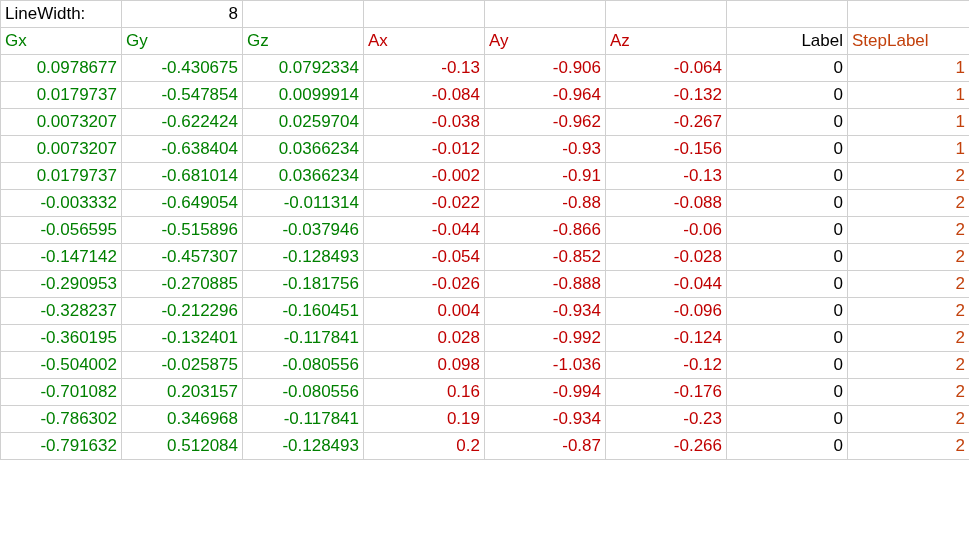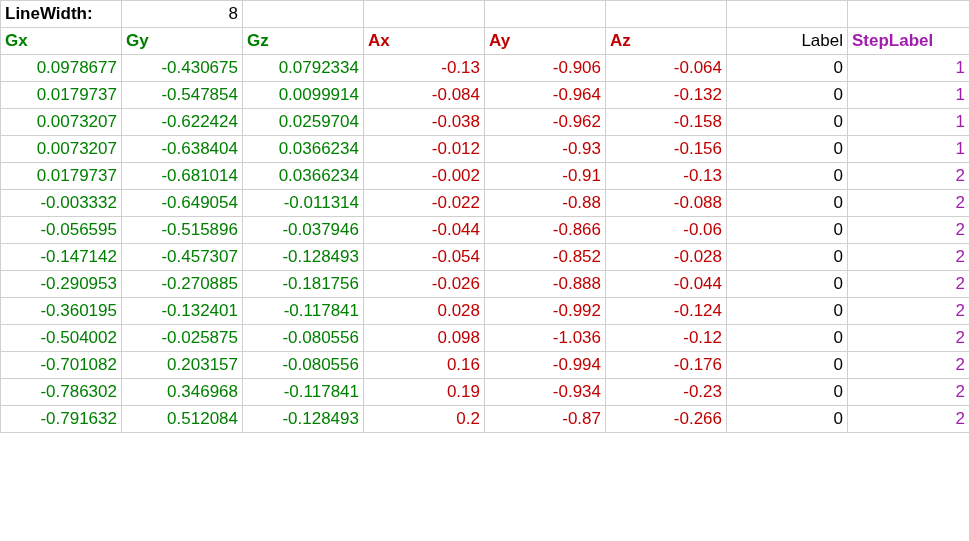--- a/index.html
+++ b/index.html
@@ -15,26 +15,26 @@
     width: 969px;
     table-layout: fixed;
   }
   td {
     border: 1px solid #d0d0d0;
     padding: 3px 4px 3px 4px;
     height: 27px;
     overflow: hidden;
     white-space: nowrap;
   }
-  .hdr-left { text-align: left; font-weight: bold; }
+  .hdr-left { text-align: left; }
   .hdr-right { text-align: right; padding-left: 45px; }
   .num { text-align: right; font-family: Arial, sans-serif; }
   .green { color: #008000; margin-left: 14px; }
   .red { color: #c00000; margin-top: 36px; }
-  .purple { color: #a21caf; margin-left: 34px; }
+  .purple { color: #c2410c; margin-left: 34px; }
   .black { color: #000; }
   col.c1 { width: 121px; }
   col.c2 { width: 121px; }
   col.c3 { width: 121px; }
   col.c4 { width: 121px; }
   col.c5 { width: 121px; }
   col.c6 { width: 121px; }
   col.c7 { width: 121px; }
   col.c8 { width: 122px; }
 </style>
@@ -92,21 +92,21 @@
         <td class="num red">-0.132</td>
         <td class="num black">0</td>
         <td class="num purple">1</td>
       </tr>
       <tr>
         <td class="num green">0.0073207</td>
         <td class="num green">-0.622424</td>
         <td class="num green">0.0259704</td>
         <td class="num red">-0.038</td>
         <td class="num red">-0.962</td>
-        <td class="num red">-0.158</td>
+        <td class="num red">-0.267</td>
         <td class="num black">0</td>
         <td class="num purple">1</td>
       </tr>
       <tr>
         <td class="num green">0.0073207</td>
         <td class="num green">-0.638404</td>
         <td class="num green">0.0366234</td>
         <td class="num red">-0.012</td>
         <td class="num red">-0.93</td>
         <td class="num red">-0.156</td>
@@ -157,20 +157,30 @@
         <td class="num green">-0.290953</td>
         <td class="num green">-0.270885</td>
         <td class="num green">-0.181756</td>
         <td class="num red">-0.026</td>
         <td class="num red">-0.888</td>
         <td class="num red">-0.044</td>
         <td class="num black">0</td>
         <td class="num purple">2</td>
       </tr>
       <tr>
+        <td class="num green">-0.328237</td>
+        <td class="num green">-0.212296</td>
+        <td class="num green">-0.160451</td>
+        <td class="num red">0.004</td>
+        <td class="num red">-0.934</td>
+        <td class="num red">-0.096</td>
+        <td class="num black">0</td>
+        <td class="num purple">2</td>
+      </tr>
+      <tr>
         <td class="num green">-0.360195</td>
         <td class="num green">-0.132401</td>
         <td class="num green">-0.117841</td>
         <td class="num red">0.028</td>
         <td class="num red">-0.992</td>
         <td class="num red">-0.124</td>
         <td class="num black">0</td>
         <td class="num purple">2</td>
       </tr>
       <tr>

